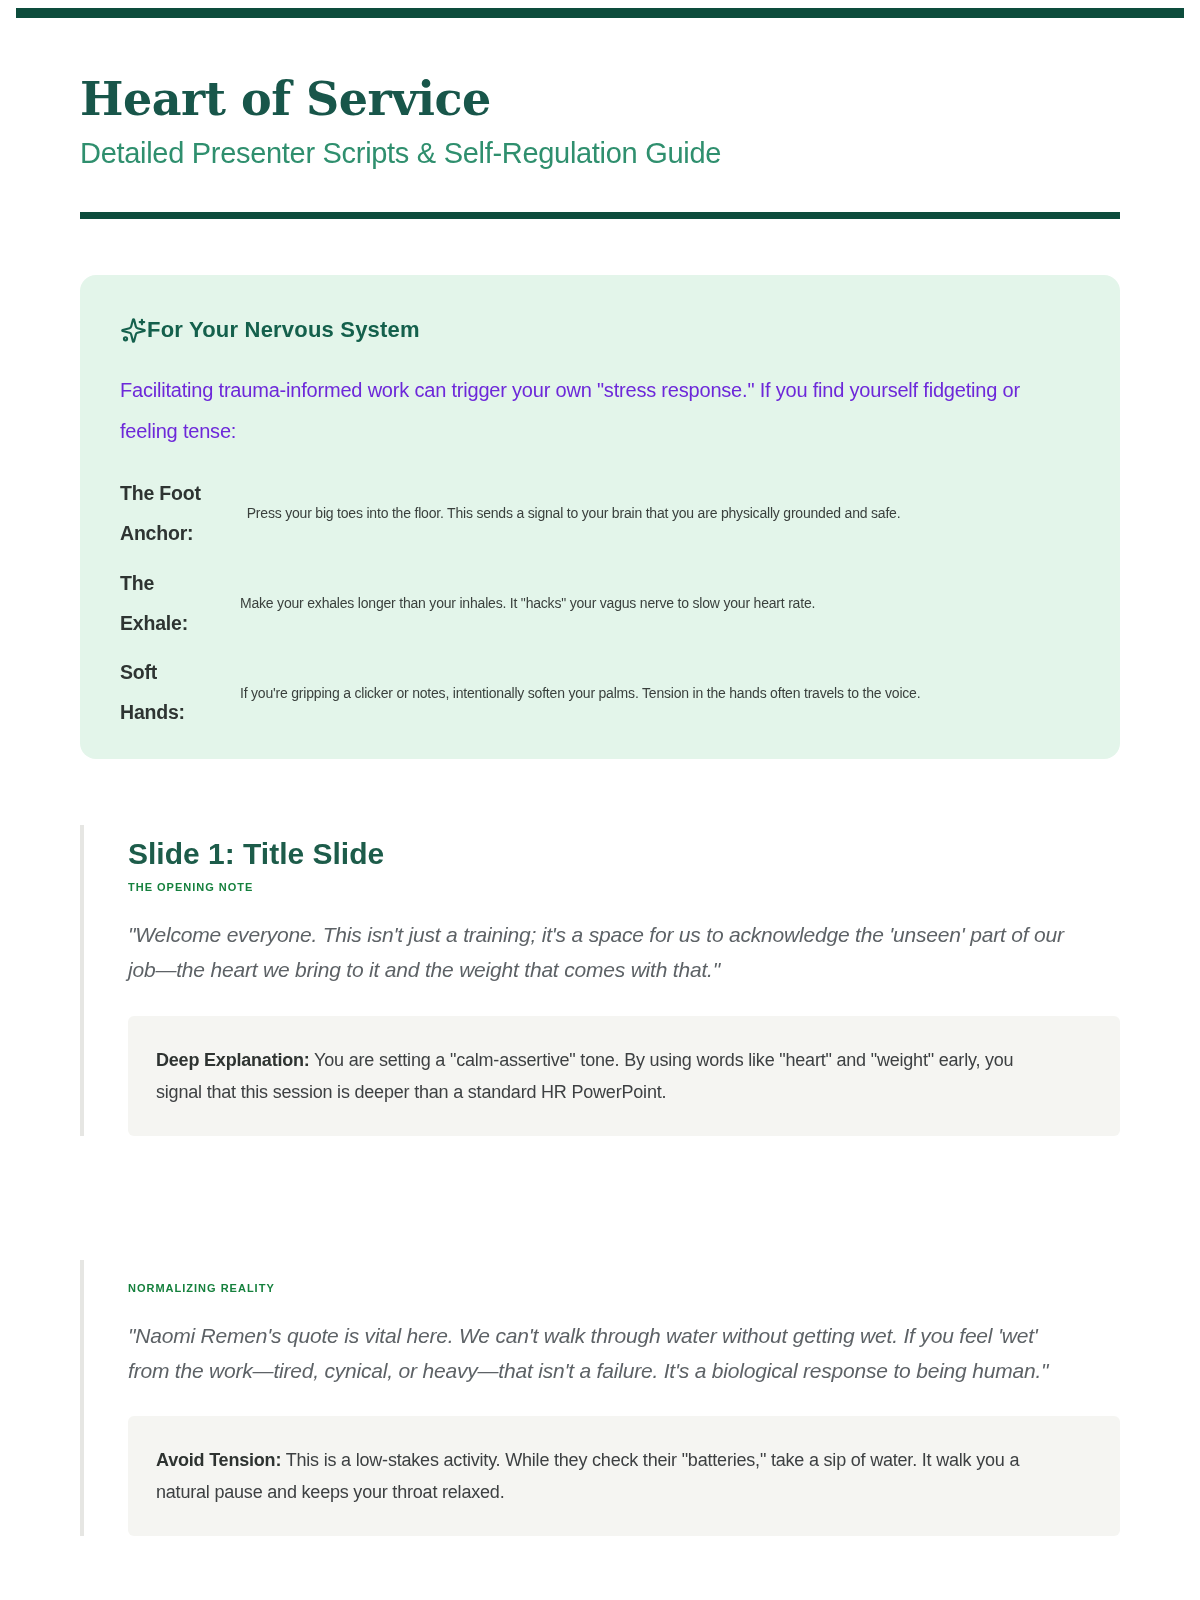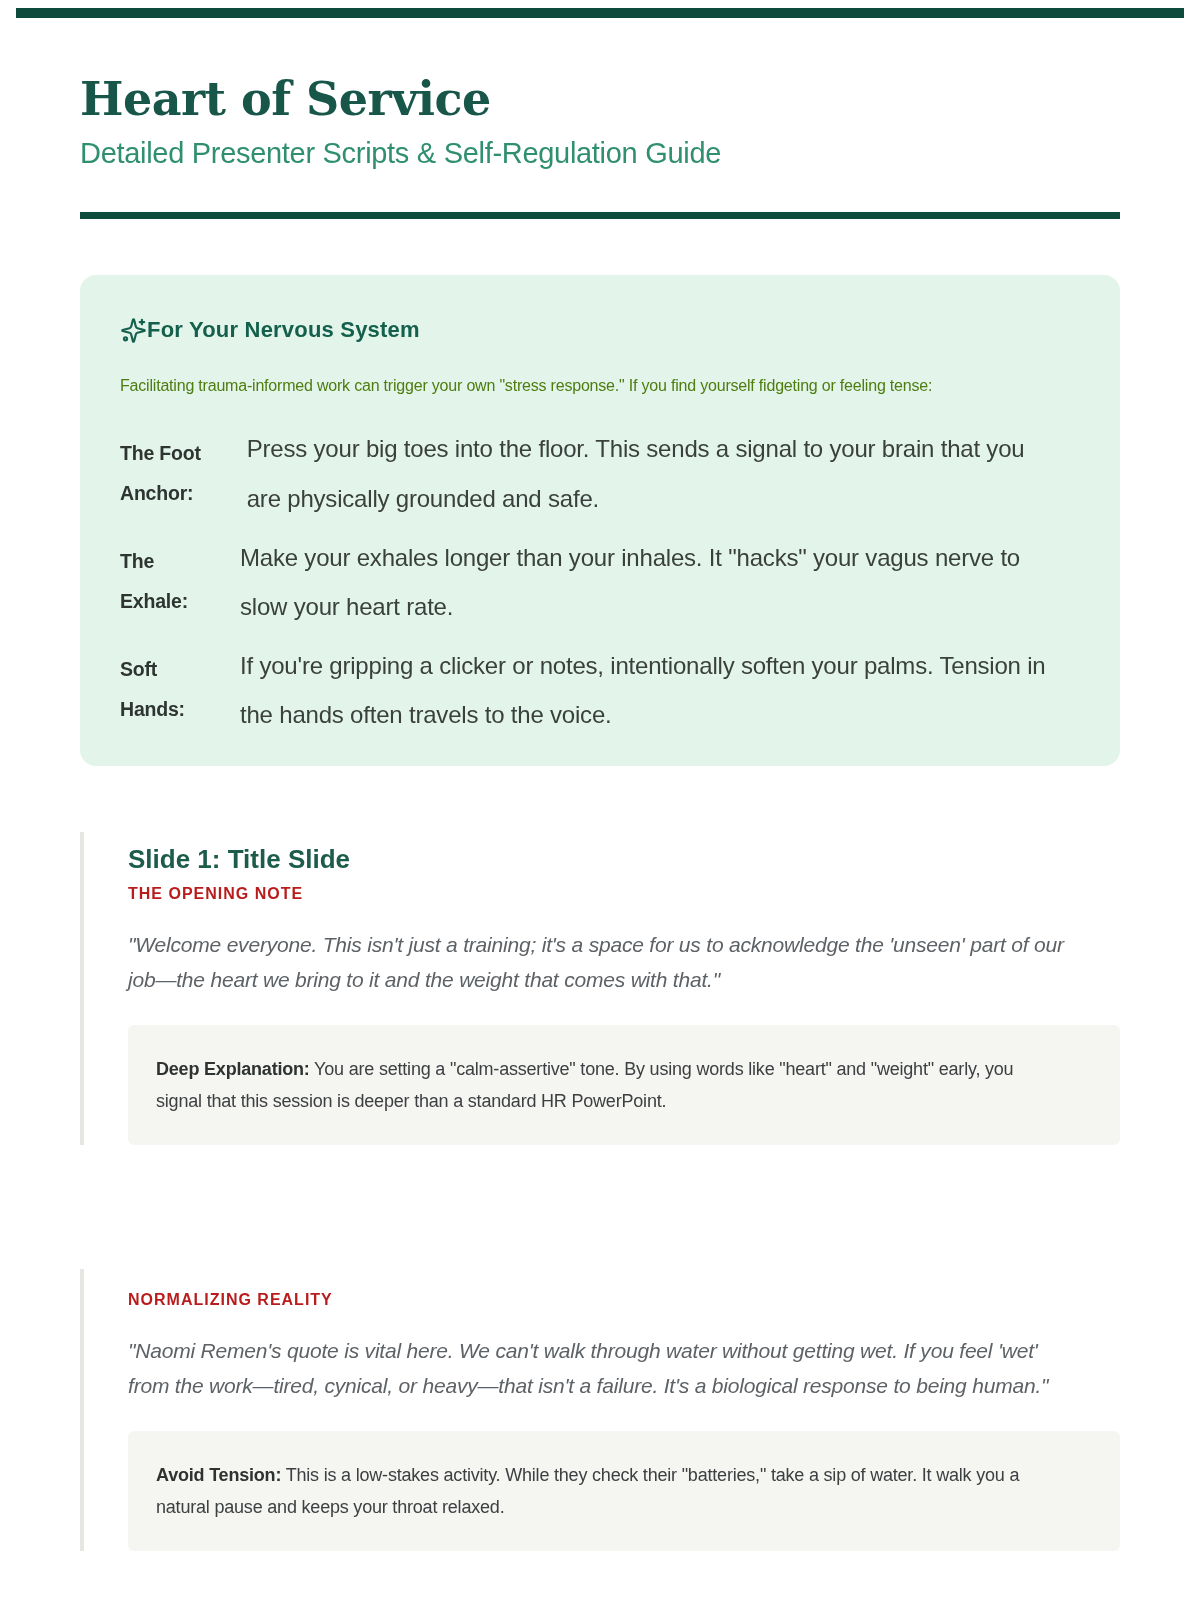--- a/index.html
+++ b/index.html
@@ -56,67 +56,67 @@
   .callout-head svg { display: block; }
   .callout-title {
     font-size: 22px;
     font-weight: 700;
     color: #14604c;
     letter-spacing: 0.2px;
   }
   .callout-intro {
     margin-top: 26px;
     max-width: 900px;
-    font-size: 16px;
+    font-size: 20px;
     line-height: 2.05;
-    color: #4d7c0f;
+    color: #6d28d9;
   }
   .callout-items { margin-top: 22px; }
   .c-item {
     display: flex;
     align-items: center;
     margin-top: 10px;
   }
   .c-term {
     flex: 0 0 auto;
     white-space: pre-line;
     font-weight: 700;
     font-size: 19.5px;
     line-height: 2.05;
     color: #2e3432;
     margin-right: 46px;
     min-width: 74px;
   }
   .c-desc {
     flex: 1 1 auto;
     max-width: 810px;
-    font-size: 24px;
+    font-size: 14px;
     line-height: 2.05;
     color: #3a403d;
   }
   
   .slide-section {
     border-left: 4px solid #e6e6e3;
     padding-left: 44px;
     padding-top: 12px;
   }
   .slide-1 { margin-top: 66px; }
   .slide-2 { margin-top: 124px; }
   .slide-heading {
-    font-size: 26px;
+    font-size: 30px;
     font-weight: 700;
     color: #1d5c4a;
     letter-spacing: 0px;
   }
   .slide-kicker {
     margin-top: 10px;
-    font-size: 16px;
+    font-size: 11px;
     font-weight: 700;
     letter-spacing: 1px;
-    color: #b91c1c;
+    color: #15803d;
   }
   .slide-script {
     margin-top: 24px;
     max-width: 945px;
     font-style: italic;
     font-size: 21px;
     line-height: 1.67;
     color: #5d6266;
   }
   .note-box {

